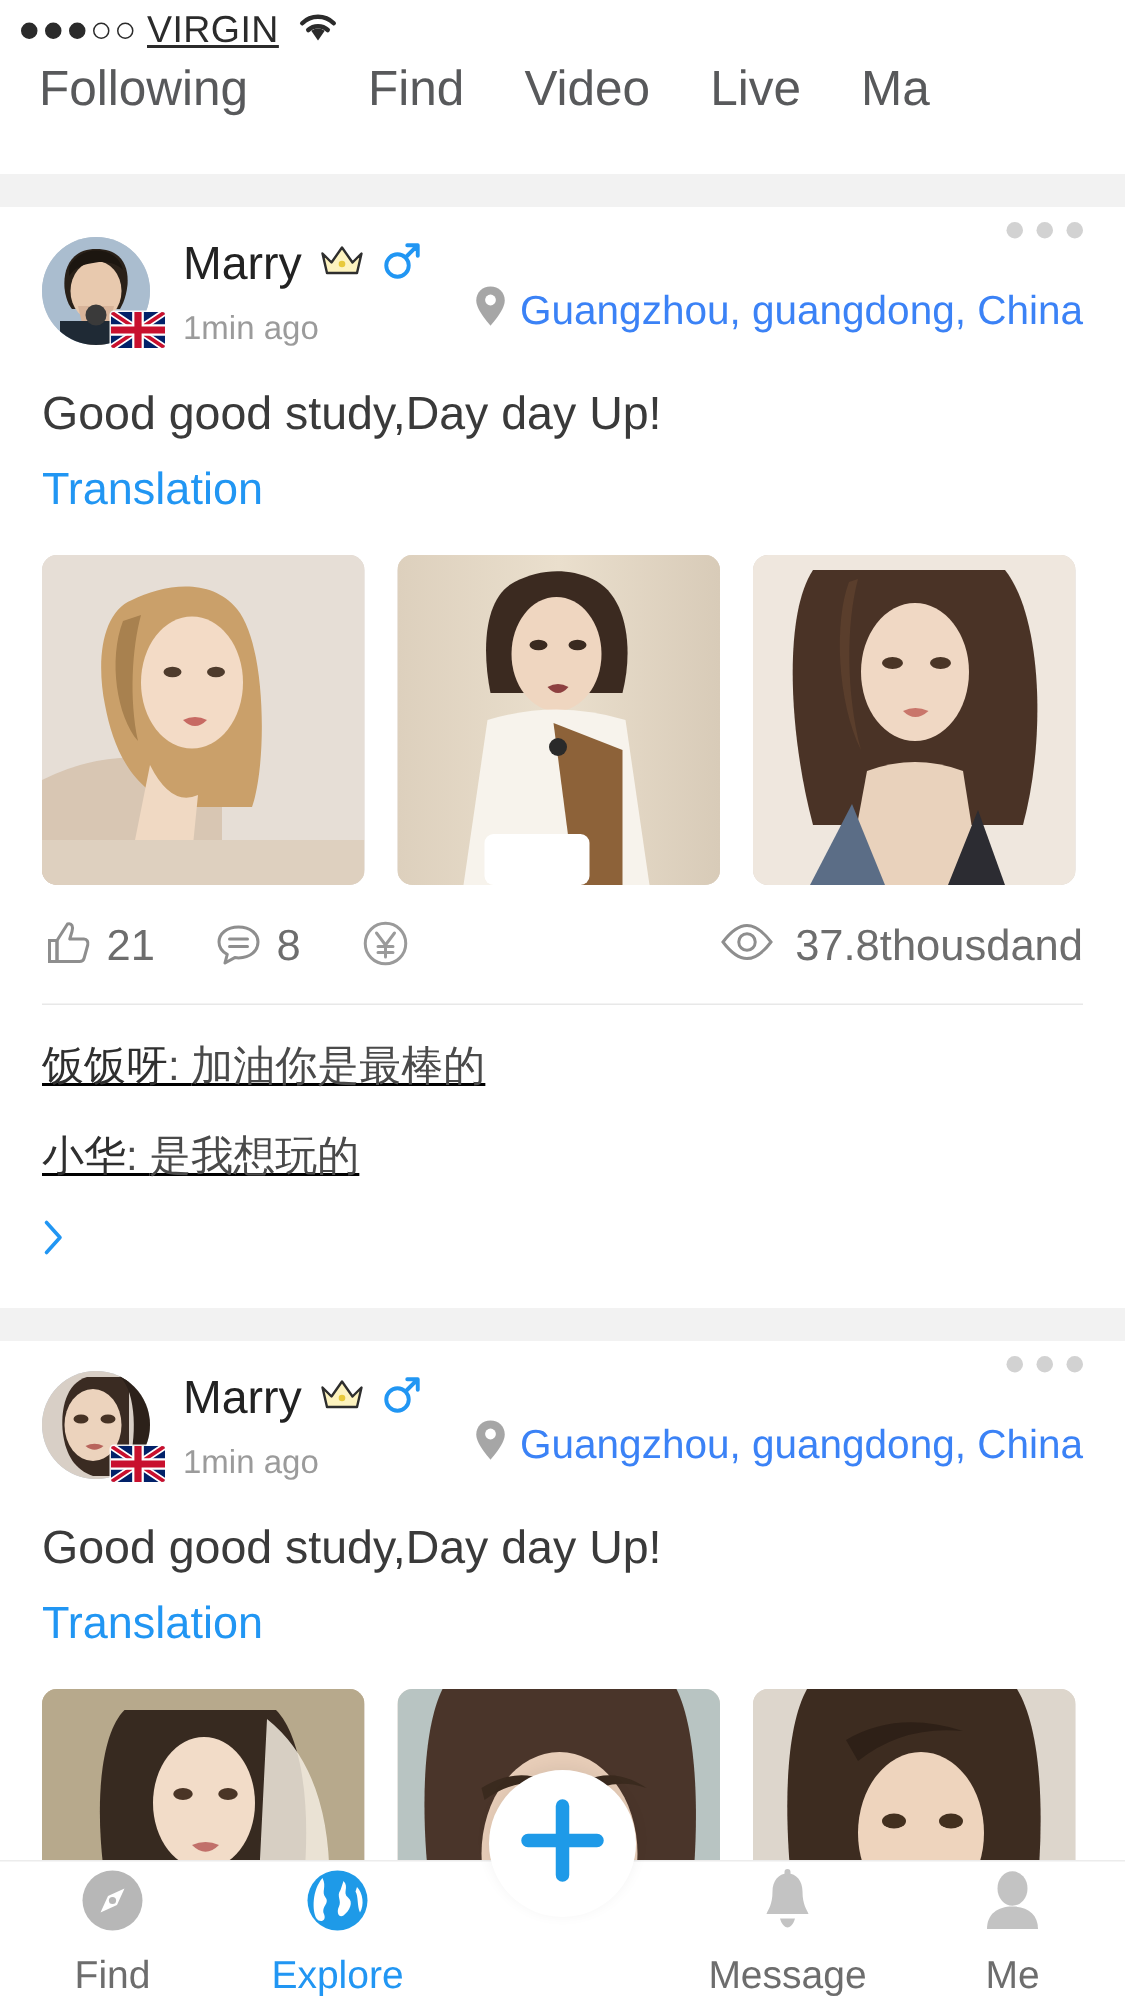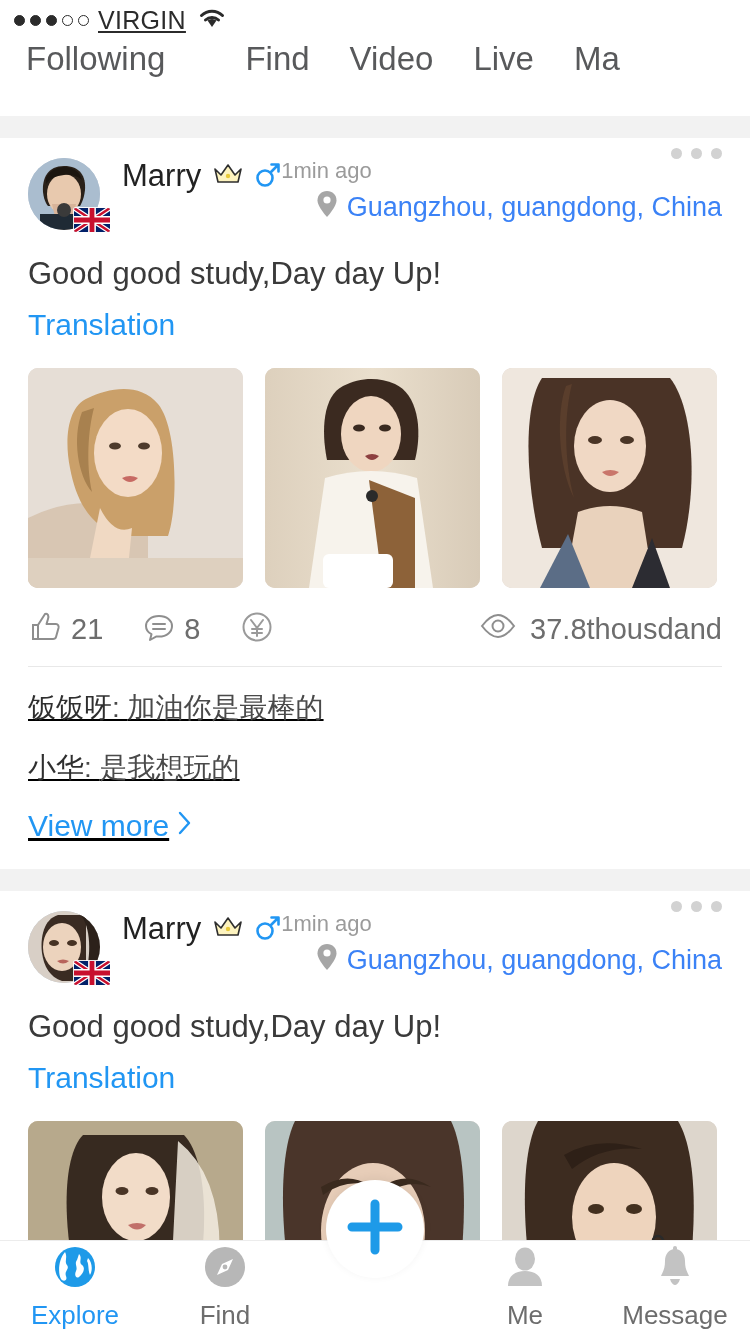--- a/index.html
+++ b/index.html
@@ -71,21 +71,21 @@
   .avatar{
     width:72px;height:72px;border-radius:50%;overflow:hidden;
     background:#b9c6d4;
   }
   .avatar svg{ display:block; }
   .flag-badge{
     position:absolute; right:-10px; bottom:-2px;
     width:36px;height:24px; border-radius:2px; overflow:hidden;
     box-shadow:0 0 0 1px rgba(255,255,255,.9);
   }
-  .head-text{ margin-left:22px; display:flex; flex-direction:row; gap:0; }
+  .head-text{ margin-left:22px; display:flex; flex-direction:column; gap:12px; }
   .name-row{ display:flex; align-items:center; gap:12px; }
   .uname{ font-size:31px; color:#222; }
   .crown{ font-size:28px; line-height:1; }
   .gender{ font-size:30px; color:#2196f3; line-height:1; }
   .time{ font-size:22px; color:#9b9b9b; }
   .loc{
     position:absolute; right:0; top:52px;
     display:flex; align-items:center; gap:9px;
     font-size:27px; color:#3b82f6;
   }
@@ -352,21 +352,20 @@
   <div class="sep"></div>
 
   <div class="comments">
     <div class="cmt">
       <span class="cname">饭饭呀</span><span>: </span><span>加油你是最棒的</span>
     </div>
     <div class="cmt">
       <span class="cname">小华</span><span>: </span><span>是我想玩的</span>
     </div>
     <div class="viewmore">
-      <span>View more</span>
       <span>
         <svg width="16" height="26" viewBox="0 0 16 26">
           <path d="M3 3 L12 13 L3 23" stroke="#2196f3" stroke-width="2.4" fill="none" stroke-linecap="round" stroke-linejoin="round"></path>
         </svg>
       </span>
     </div>
   </div>
 </div>
 
 <div class="section-gap"></div>
@@ -485,60 +484,60 @@
 
 <div class="fab">
   <span>
     <svg width="62" height="62" viewBox="0 0 62 62">
       <path d="M31 8 V54 M8 31 H54" stroke="#1e9ae8" stroke-width="9" stroke-linecap="round"></path>
     </svg>
   </span>
 </div>
 
 <div class="bottom-nav">
+  <div class="nav-item">
+    <span>
+      <svg width="46" height="46" viewBox="0 0 46 46">
+        <circle cx="23" cy="23" r="20" fill="#b7b7b7"></circle>
+        <path d="M31 15 L26 26 L15 31 L20 20 Z" fill="#fff"></path>
+        <circle cx="23" cy="23" r="2.4" fill="#b7b7b7"></circle>
+      </svg>
+    </span>
+    <span class="nav-label">Find</span>
+  </div>
+
   <div class="nav-item active">
     <span>
       <svg width="46" height="46" viewBox="0 0 46 46">
         <circle cx="23" cy="23" r="20" fill="#1e9ae8"></circle>
         <path d="M13 8 C16 14 12 17 15 21 C18 25 12 27 14 32 C16 37 11 38 9 35 C6 30 6 16 13 8Z" fill="#fff"></path>
         <path d="M27 10 C31 14 26 18 30 21 C34 24 31 30 27 33 C24 35 22 31 24 27 C26 23 22 20 25 16 Z" fill="#fff"></path>
         <path d="M36 14 C40 18 41 26 38 31 C36 27 37 20 35 17Z" fill="#fff"></path>
       </svg>
     </span>
     <span class="nav-label">Explore</span>
   </div>
 
-  <div class="nav-item">
-    <span>
-      <svg width="46" height="46" viewBox="0 0 46 46">
-        <circle cx="23" cy="23" r="20" fill="#b7b7b7"></circle>
-        <path d="M31 15 L26 26 L15 31 L20 20 Z" fill="#fff"></path>
-        <circle cx="23" cy="23" r="2.4" fill="#b7b7b7"></circle>
-      </svg>
-    </span>
-    <span class="nav-label">Find</span>
-  </div>
-
   <div class="nav-item spacer">
     <span class="nav-label"></span>
-  </div>
-
-  <div class="nav-item">
-    <span>
-      <svg width="46" height="46" viewBox="0 0 46 46">
-        <ellipse cx="23" cy="15" rx="10" ry="11.5" fill="#c3c3c3"></ellipse>
-        <path d="M6 42 C6 32 13 27 23 27 C33 27 40 32 40 42Z" fill="#c3c3c3"></path>
-      </svg>
-    </span>
-    <span class="nav-label">Me</span>
   </div>
 
   <div class="nav-item">
     <span>
       <svg width="46" height="46" viewBox="0 0 46 46">
         <path d="M23 5 C17 5 13 10 13 17 C13 26 10 29 9 32 L37 32 C36 29 33 26 33 17 C33 10 29 5 23 5Z" fill="#c3c3c3"></path>
         <path d="M18 35 C19 39 21.5 41 23 41 C24.5 41 27 39 28 35Z" fill="#c3c3c3"></path>
         <rect x="21" y="2" width="4" height="5" rx="2" fill="#c3c3c3"></rect>
       </svg>
     </span>
     <span class="nav-label">Message</span>
   </div>
+
+  <div class="nav-item">
+    <span>
+      <svg width="46" height="46" viewBox="0 0 46 46">
+        <ellipse cx="23" cy="15" rx="10" ry="11.5" fill="#c3c3c3"></ellipse>
+        <path d="M6 42 C6 32 13 27 23 27 C33 27 40 32 40 42Z" fill="#c3c3c3"></path>
+      </svg>
+    </span>
+    <span class="nav-label">Me</span>
+  </div>
 </div>
 
 </body></html>

